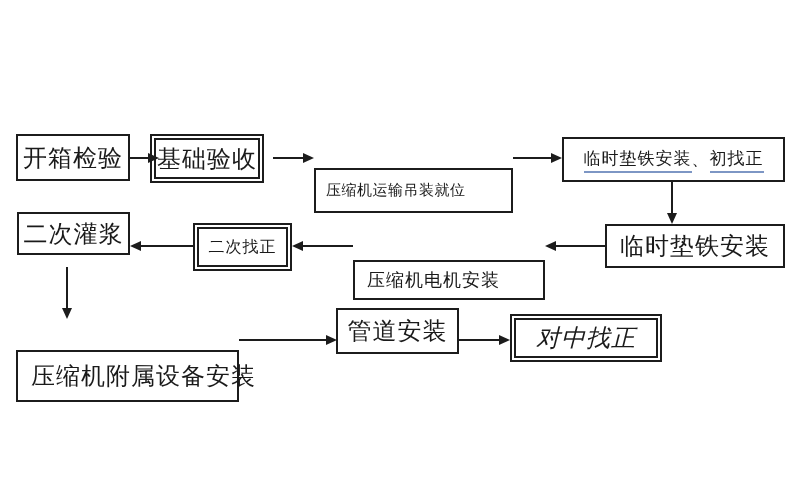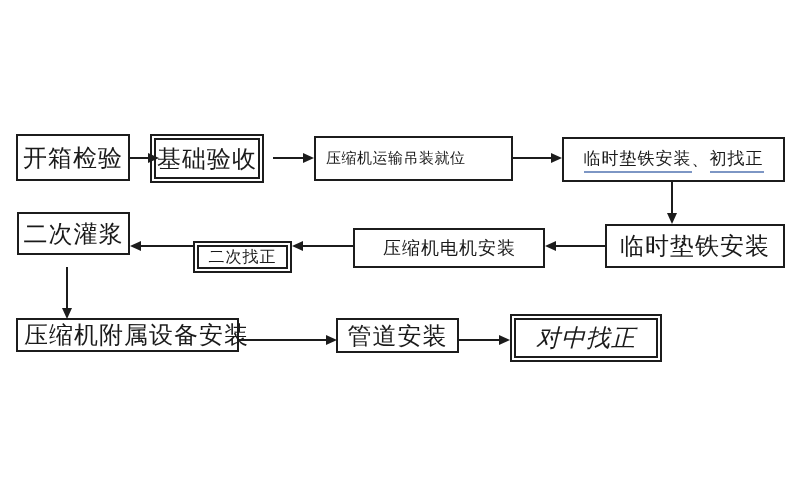--- a/index.html
+++ b/index.html
@@ -28,33 +28,33 @@
     letter-spacing: 1px;
     white-space: nowrap;
   }
   .node.double::after {
     content: "";
     position: absolute;
     top: 2px; left: 2px; right: 2px; bottom: 2px;
     border: 2px solid #1c1c1c;
     pointer-events: none;
   }
-  .node.align-left { justify-content: flex-start; }
+  .node.align-left { justify-content: flex-start; margin-top: 32px; }
 
   
   #n1  { left: 16px;  top: 134px; width: 114px; height: 47px; }
   #n2  { left: 150px; top: 134px; width: 114px; height: 49px; }
   #n3  { left: 314px; top: 136px; width: 199px; height: 45px; font-size: 15px; padding-left: 10px; letter-spacing: 0.5px; }
   #n4  { left: 562px; top: 137px; width: 223px; height: 45px; font-size: 17px; }
   #n5  { left: 605px; top: 224px; width: 180px; height: 44px; }
-  #n6  { left: 353px; top: 228px; width: 192px; height: 40px; font-size: 18px; padding-left: 28px; }
-  #n7  { left: 193px; top: 223px; width: 99px;  height: 32px; font-size: 16px; margin-top: 18px; }
+  #n6  { left: 353px; top: 228px; width: 192px; height: 40px; font-size: 18px; padding-left: 12px; }
+  #n7  { left: 193px; top: 223px; width: 99px;  height: 48px; font-size: 16px; }
   #n8  { left: 17px;  top: 212px; width: 113px; height: 43px; }
-  #n9  { left: 16px;  top: 318px; width: 223px; height: 34px; padding-left: 6px; text-align: center; }
-  #n10 { left: 336px; top: 318px; width: 123px; height: 35px; }
+  #n9  { left: 16px;  top: 318px; width: 223px; height: 52px; padding-left: 13px; text-align: center; }
+  #n10 { left: 336px; top: 308px; width: 123px; height: 46px; }
   #n11 { left: 510px; top: 314px; width: 152px; height: 48px; font-style: italic; }
 
   .u {
     border-bottom: 2px solid #7d96c4;
     padding-bottom: 1px;
   }
 
   
   .hline { position: absolute; height: 2px; background: #1c1c1c; }
   .vline { position: absolute; width: 2px;  background: #1c1c1c; }

